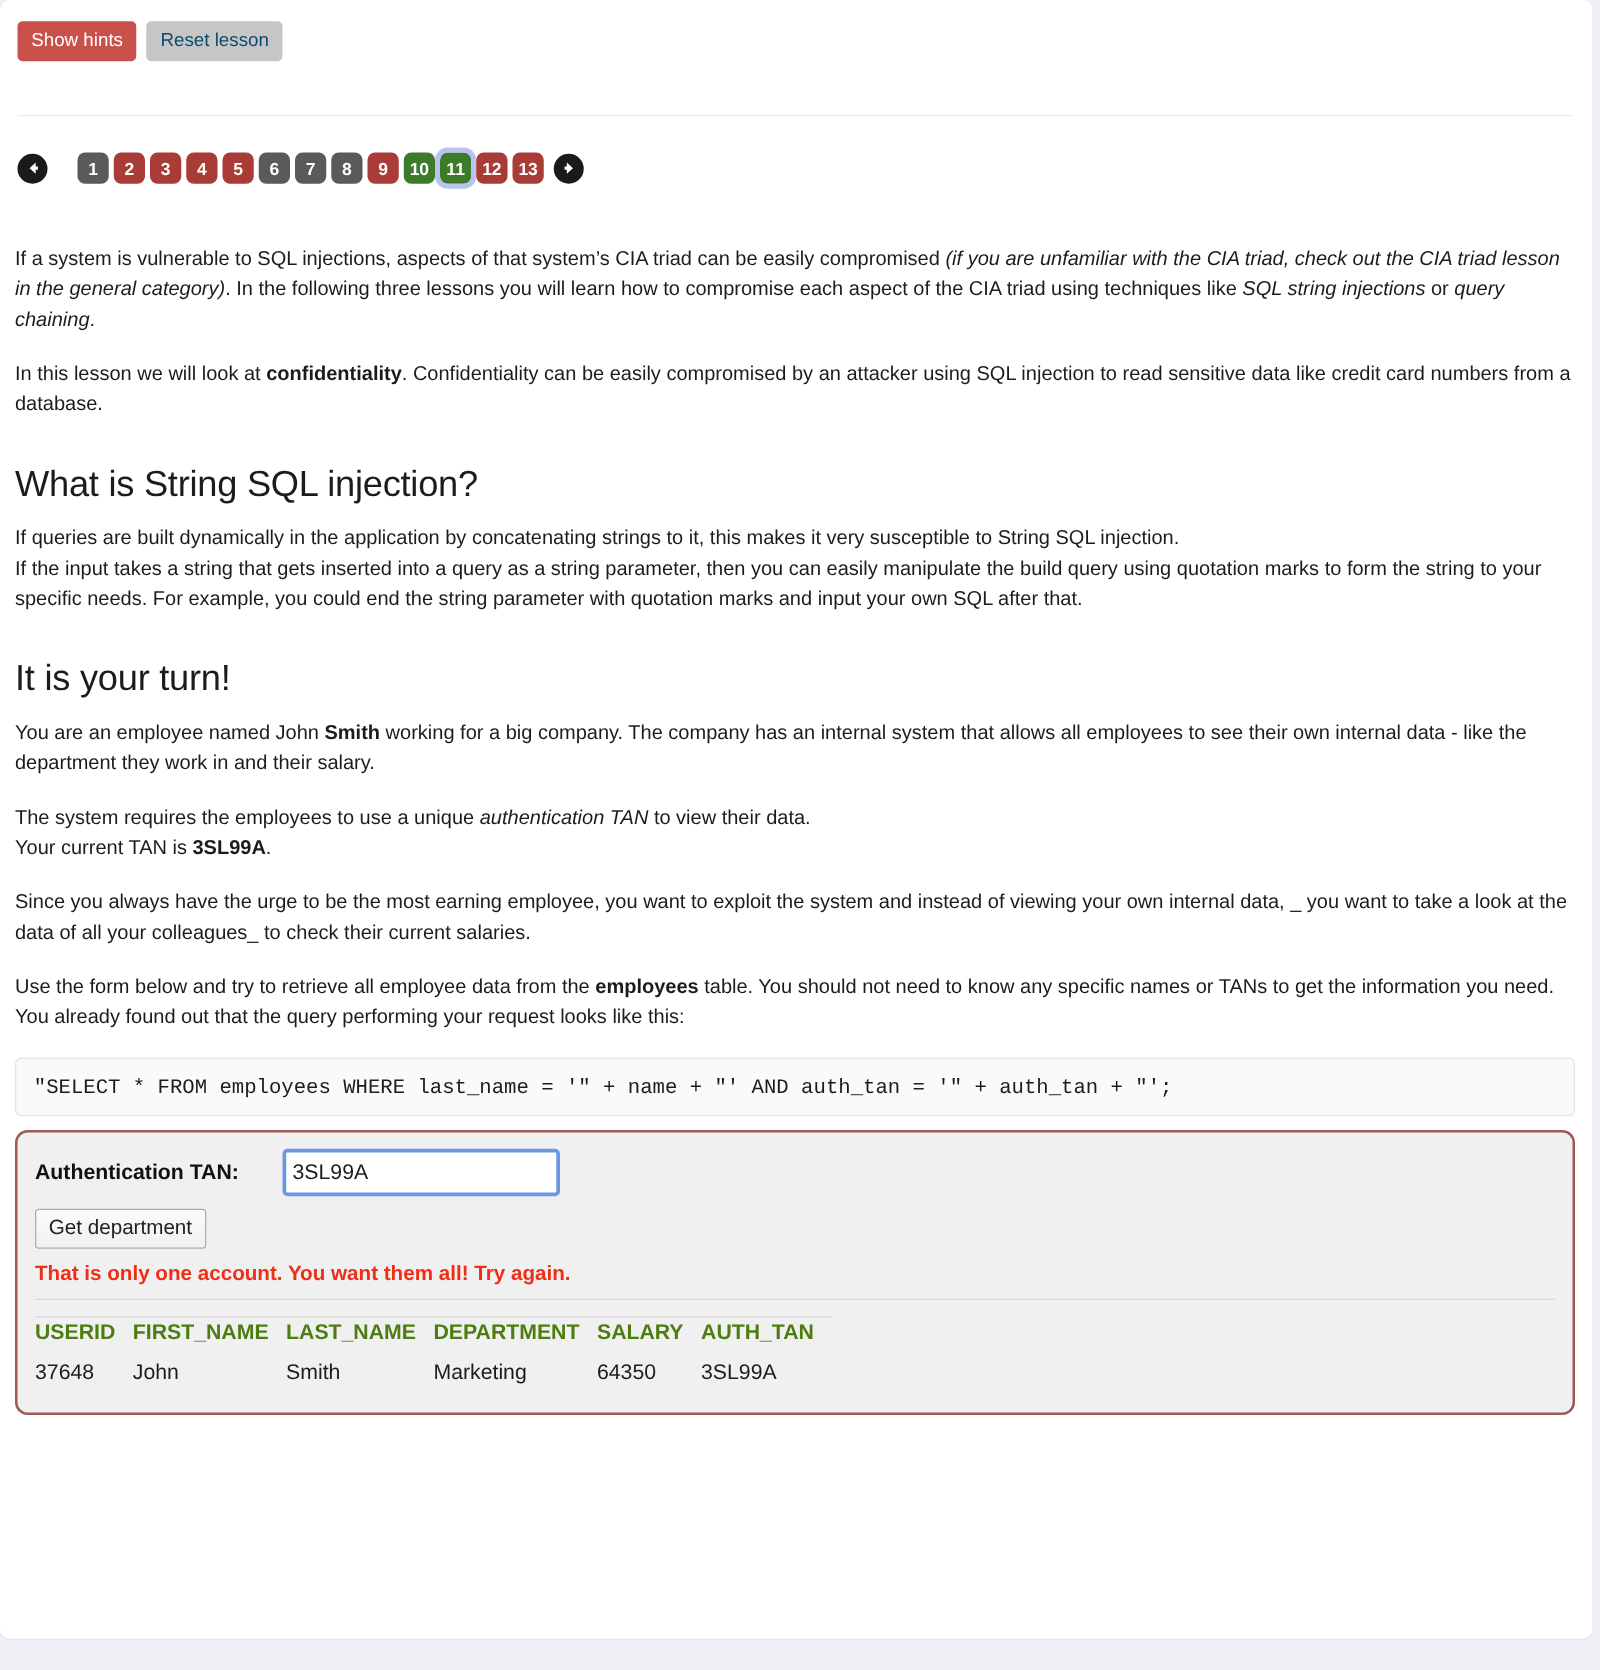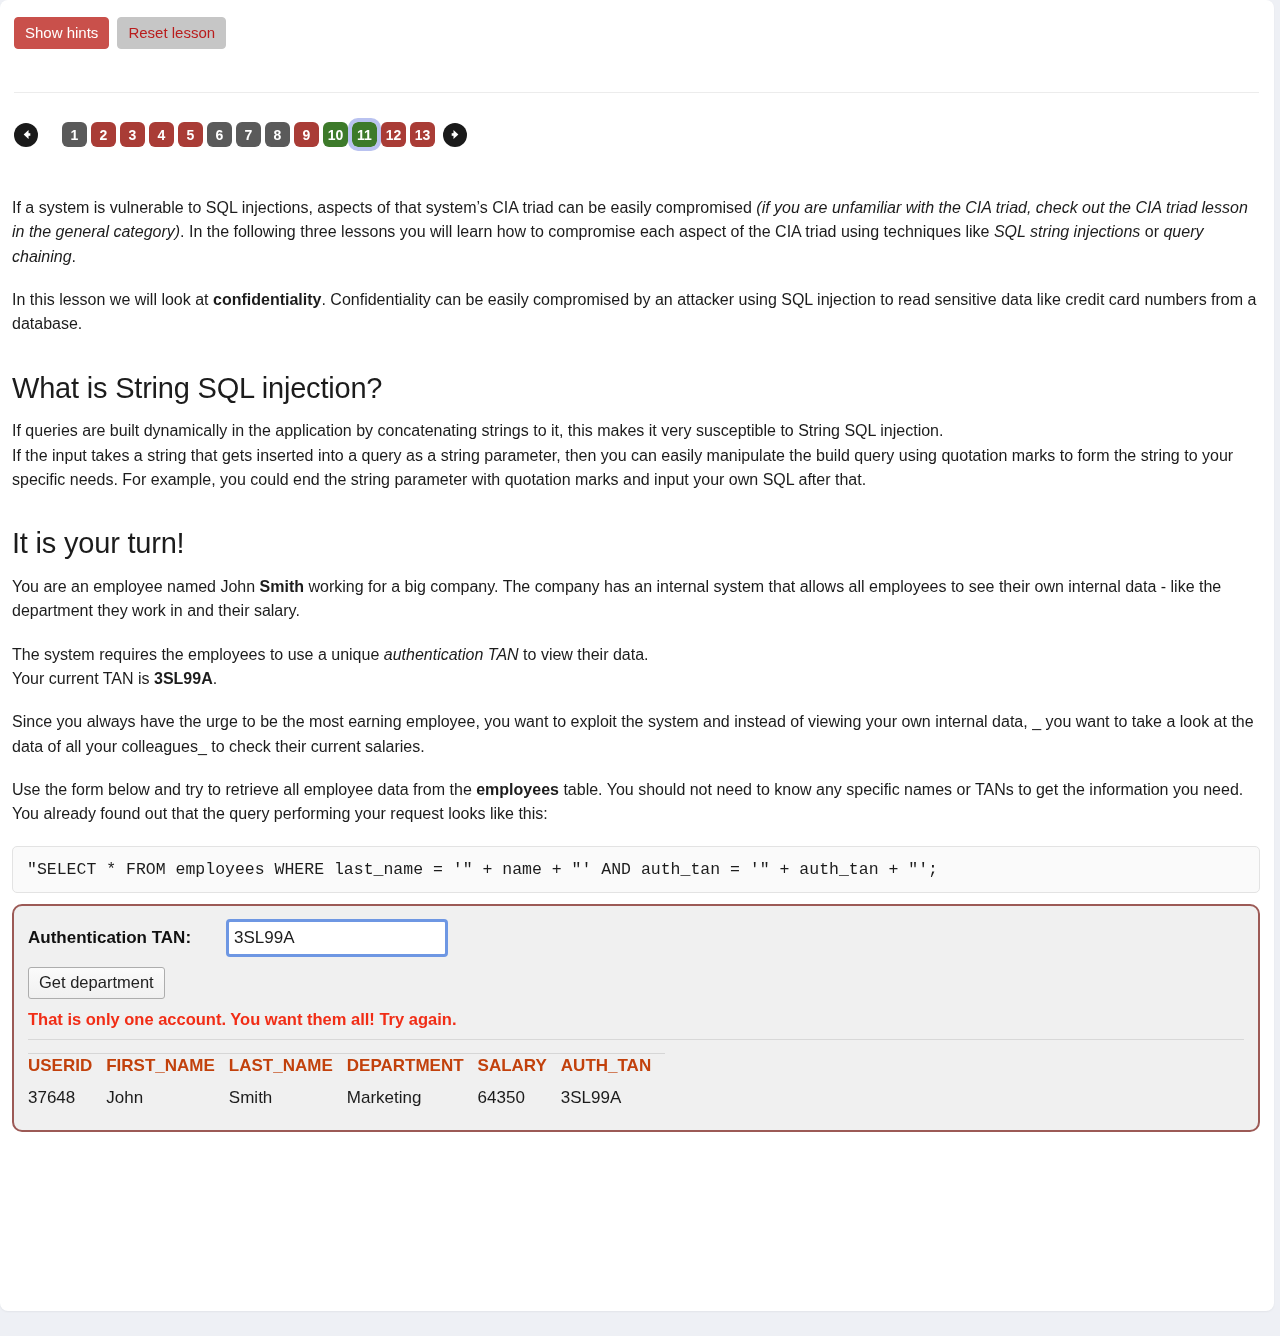--- a/index.html
+++ b/index.html
@@ -41,21 +41,21 @@
     border: 1px solid #c9504b;
     border-radius: 4px;
     font-size: 15px;
     line-height: 1;
     padding: 7px 10px 8px 10px;
     font-family: "Liberation Sans", sans-serif;
     cursor: pointer;
   }
   .btn-reset {
     background: #c6c6c6;
-    color: #b91c1c;
+    color: #0c4a6e;
     border: 1px solid #c6c6c6;
     border-radius: 4px;
     font-size: 15px;
     line-height: 1;
     padding: 7px 10px 8px 10px;
     font-family: "Liberation Sans", sans-serif;
     cursor: pointer;
   }
 
   .hint-panel {
@@ -215,21 +215,21 @@
   .result-table {
     margin-top: 9px;
     border-top: 1px solid #d6d6d6;
     padding-top: 8px;
     border-collapse: collapse;
   }
   .result-table th {
     text-align: left;
     font-size: 17px;
     font-weight: bold;
-    color: #c2410c;
+    color: #4d7c0f;
     padding: 2px 14px 8px 0;
     white-space: nowrap;
   }
   .result-table td {
     text-align: left;
     font-size: 17px;
     color: #1c1c1c;
     padding: 4px 14px 6px 0;
     white-space: nowrap;
   }

